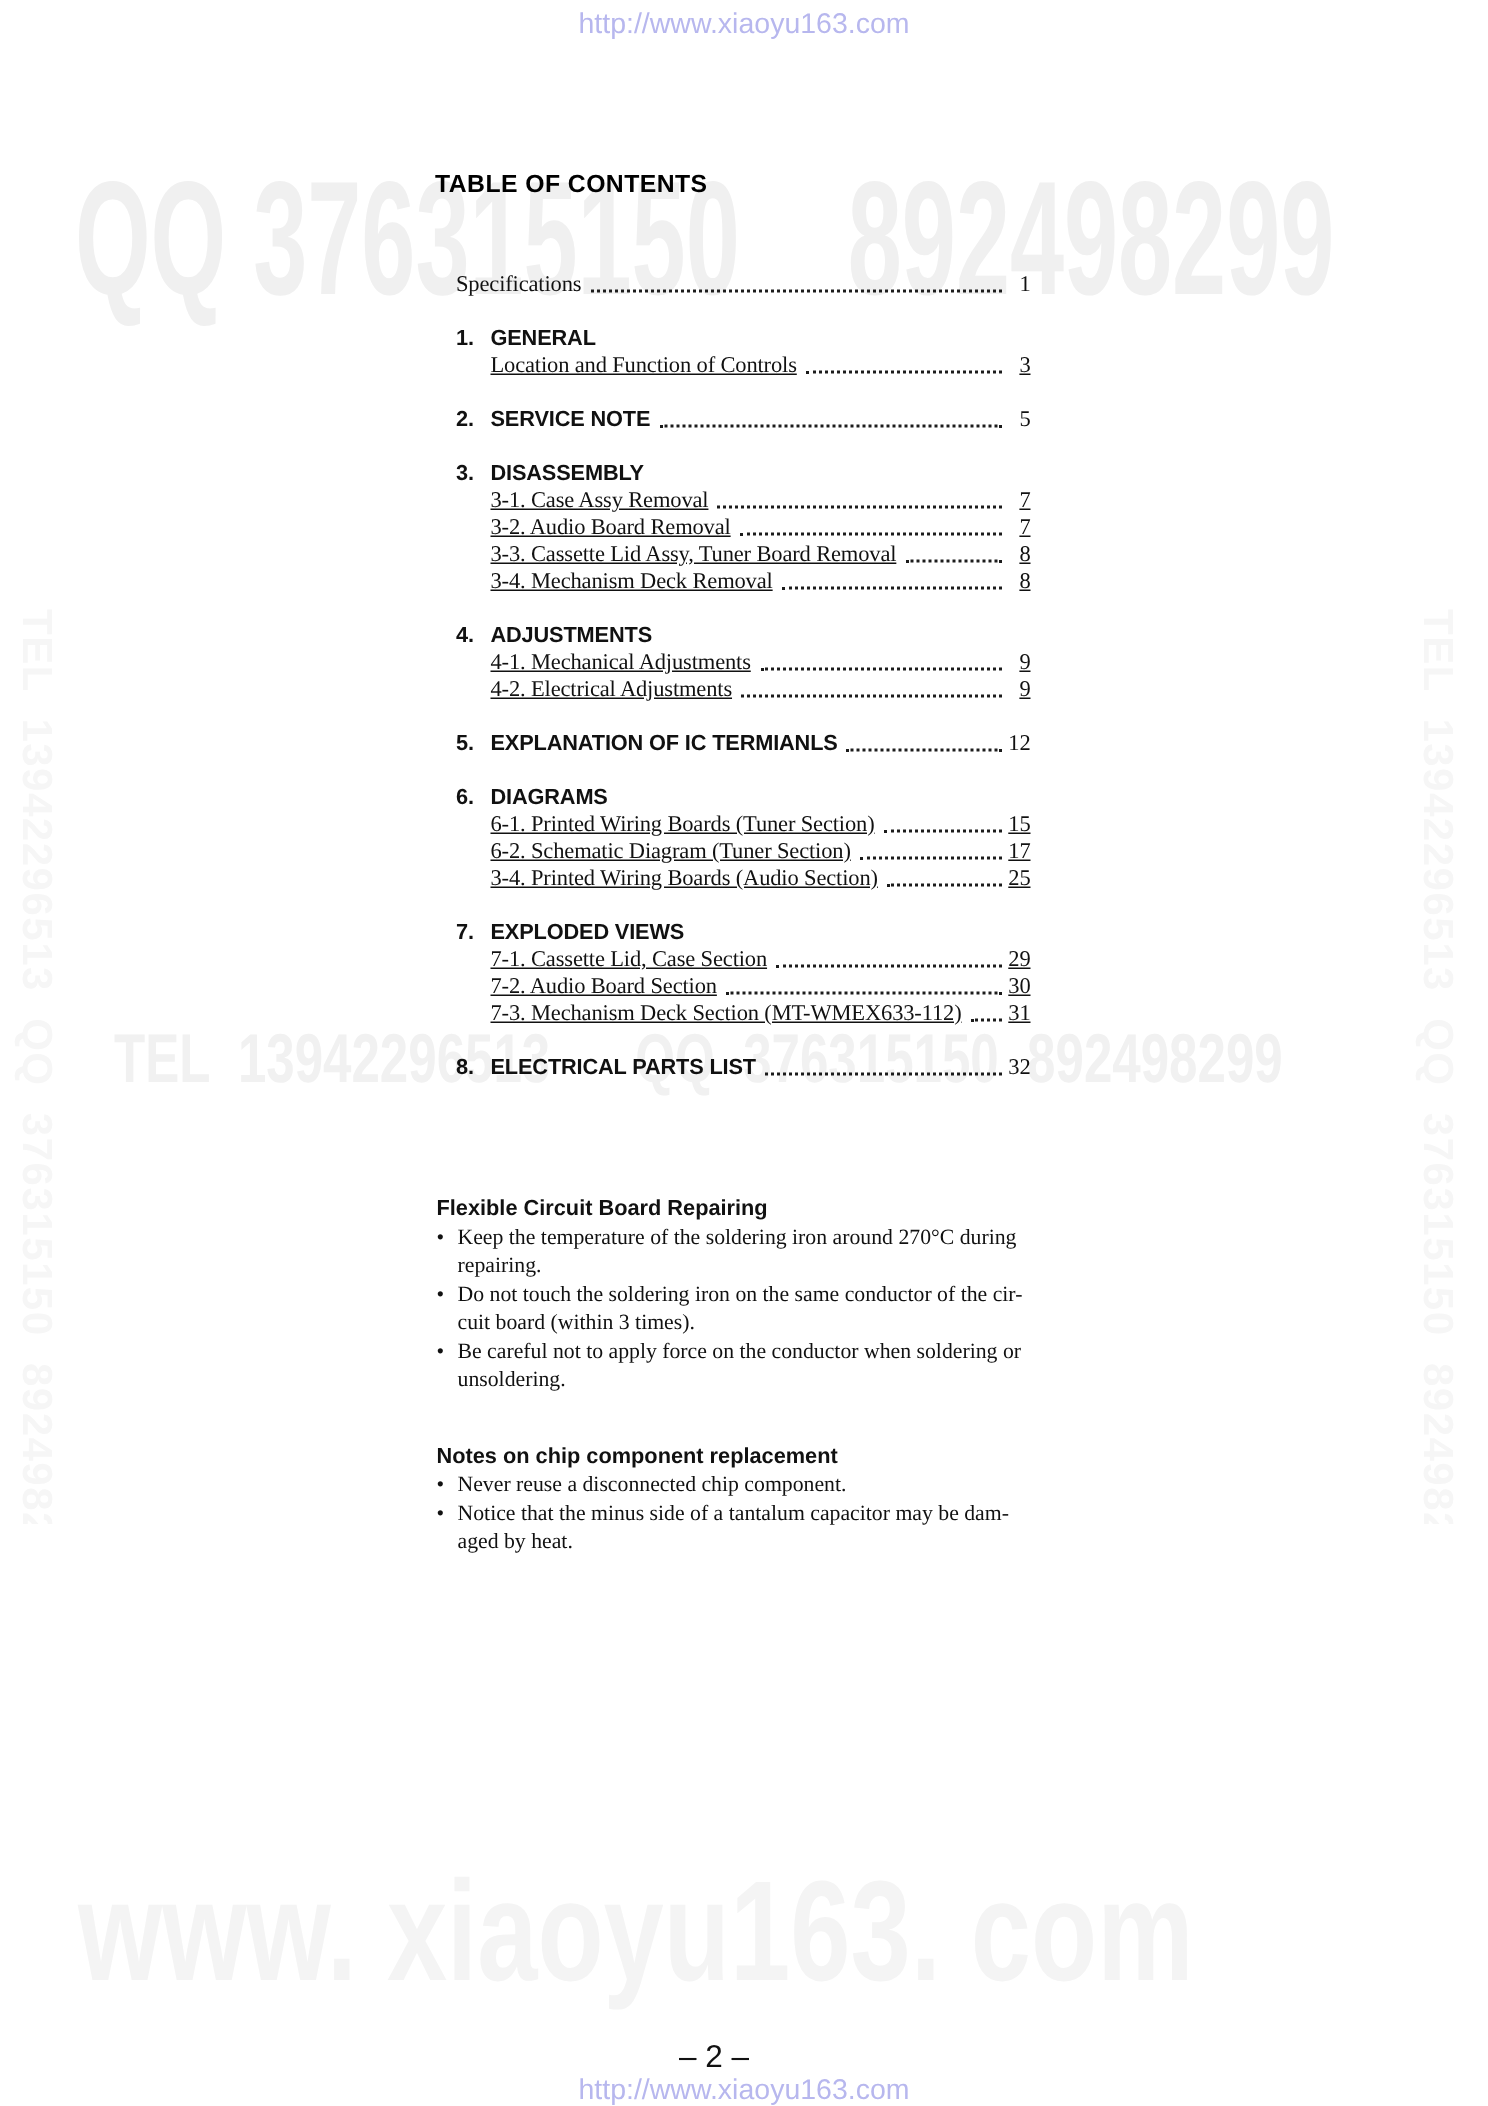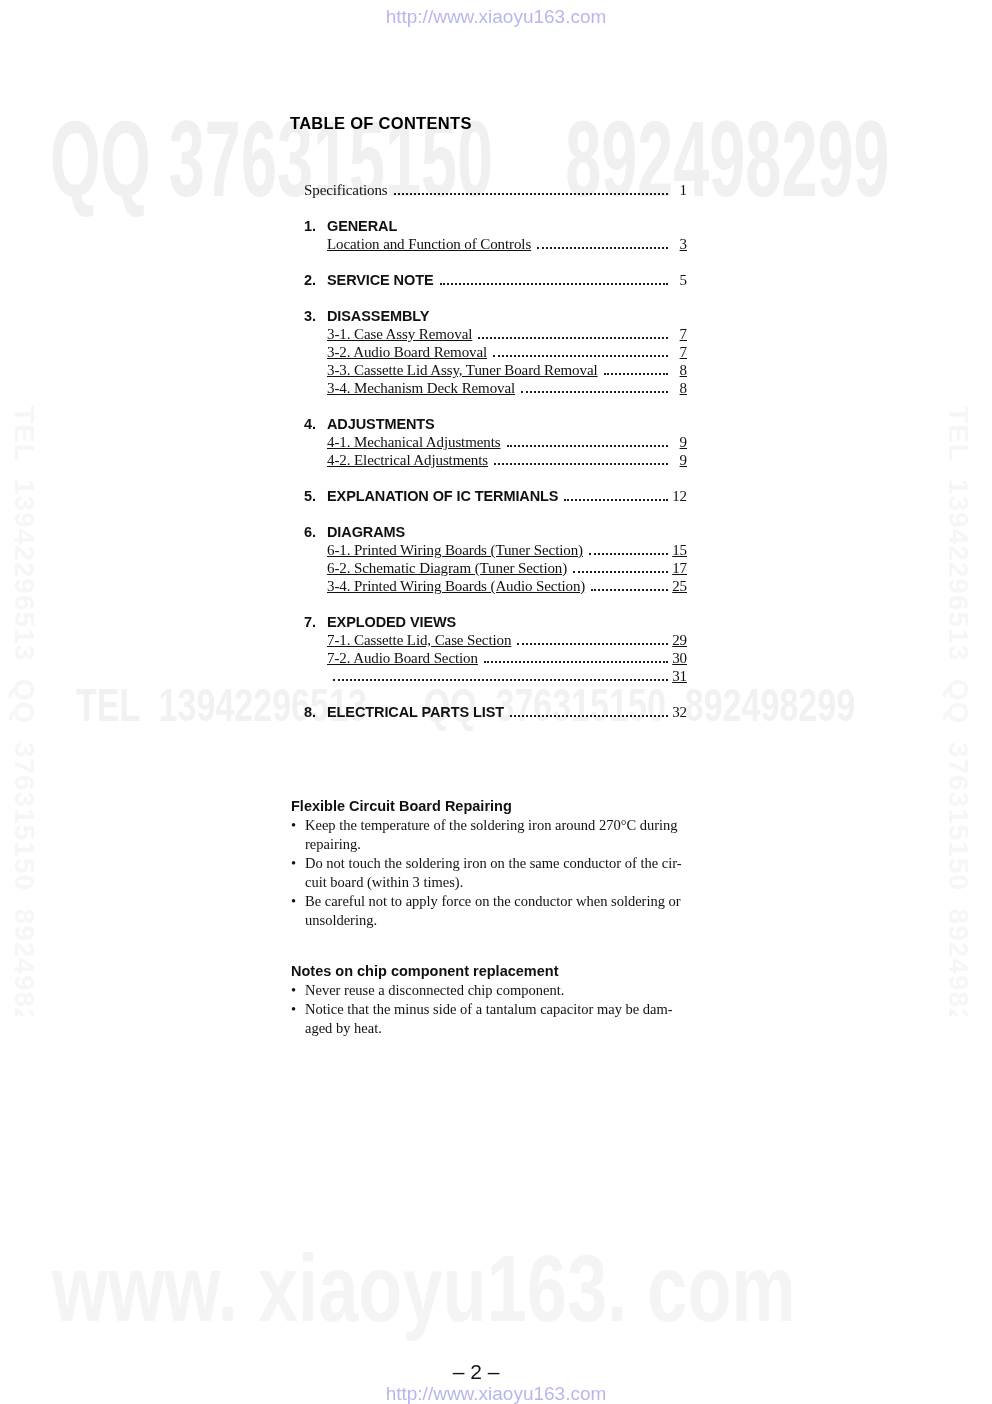--- a/index.html
+++ b/index.html
@@ -175,20 +175,21 @@
     <span class="label">7-1. Cassette Lid, Case Section</span>
     <span class="dots"></span>
     <span class="page">29</span>
   </div>
   <div class="row item">
     <span class="label">7-2. Audio Board Section</span>
     <span class="dots"></span>
     <span class="page">30</span>
   </div>
   <div class="row item">
+    <span class="label">7-3. Mechanism Deck Section (MT-WMEX633-112)</span>
     <span class="dots"></span>
     <span class="page">31</span>
   </div>
 
   <div class="row sec-head">
     <span class="num">8.</span>
     <span class="hlabel">ELECTRICAL PARTS LIST</span>
     <span class="dots"></span>
     <span class="page">32</span>
   </div>

